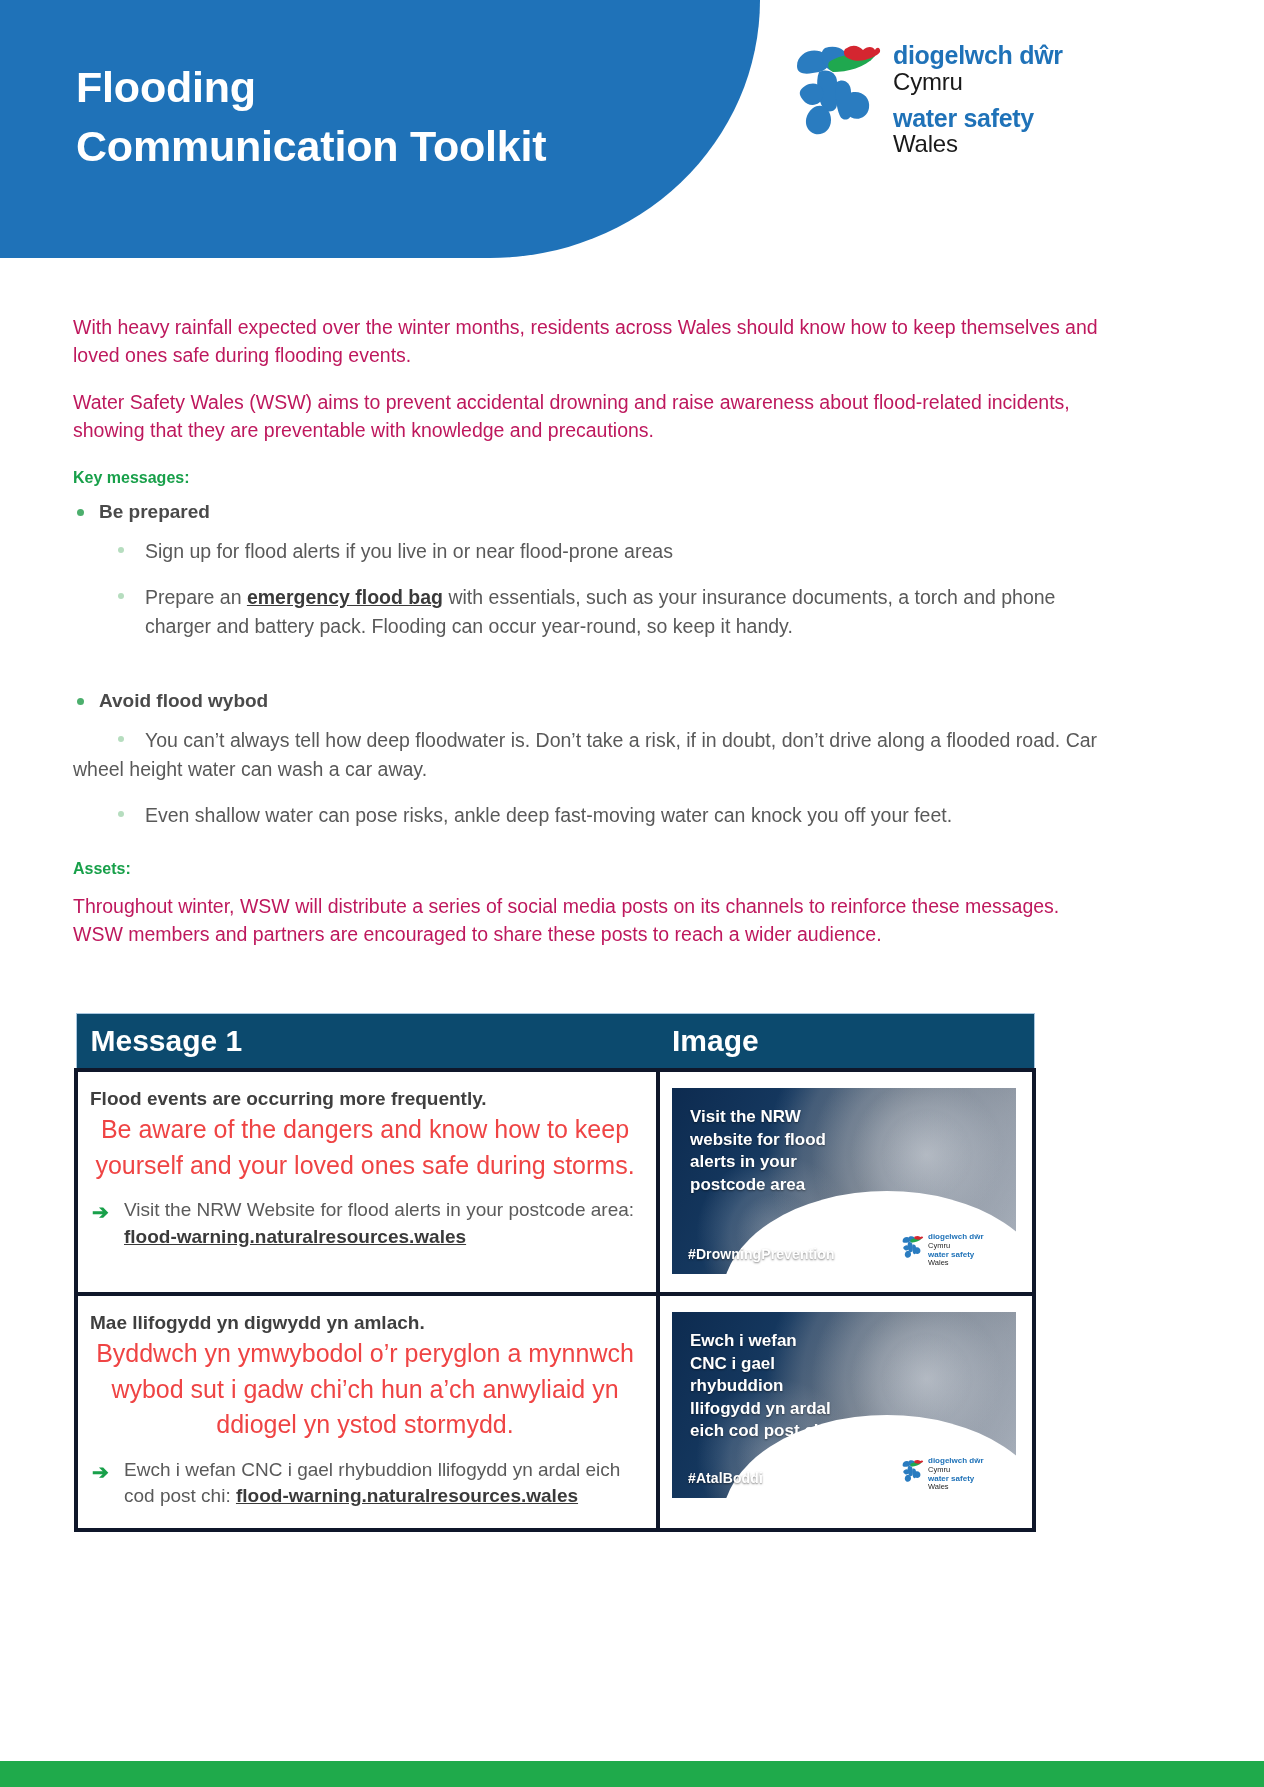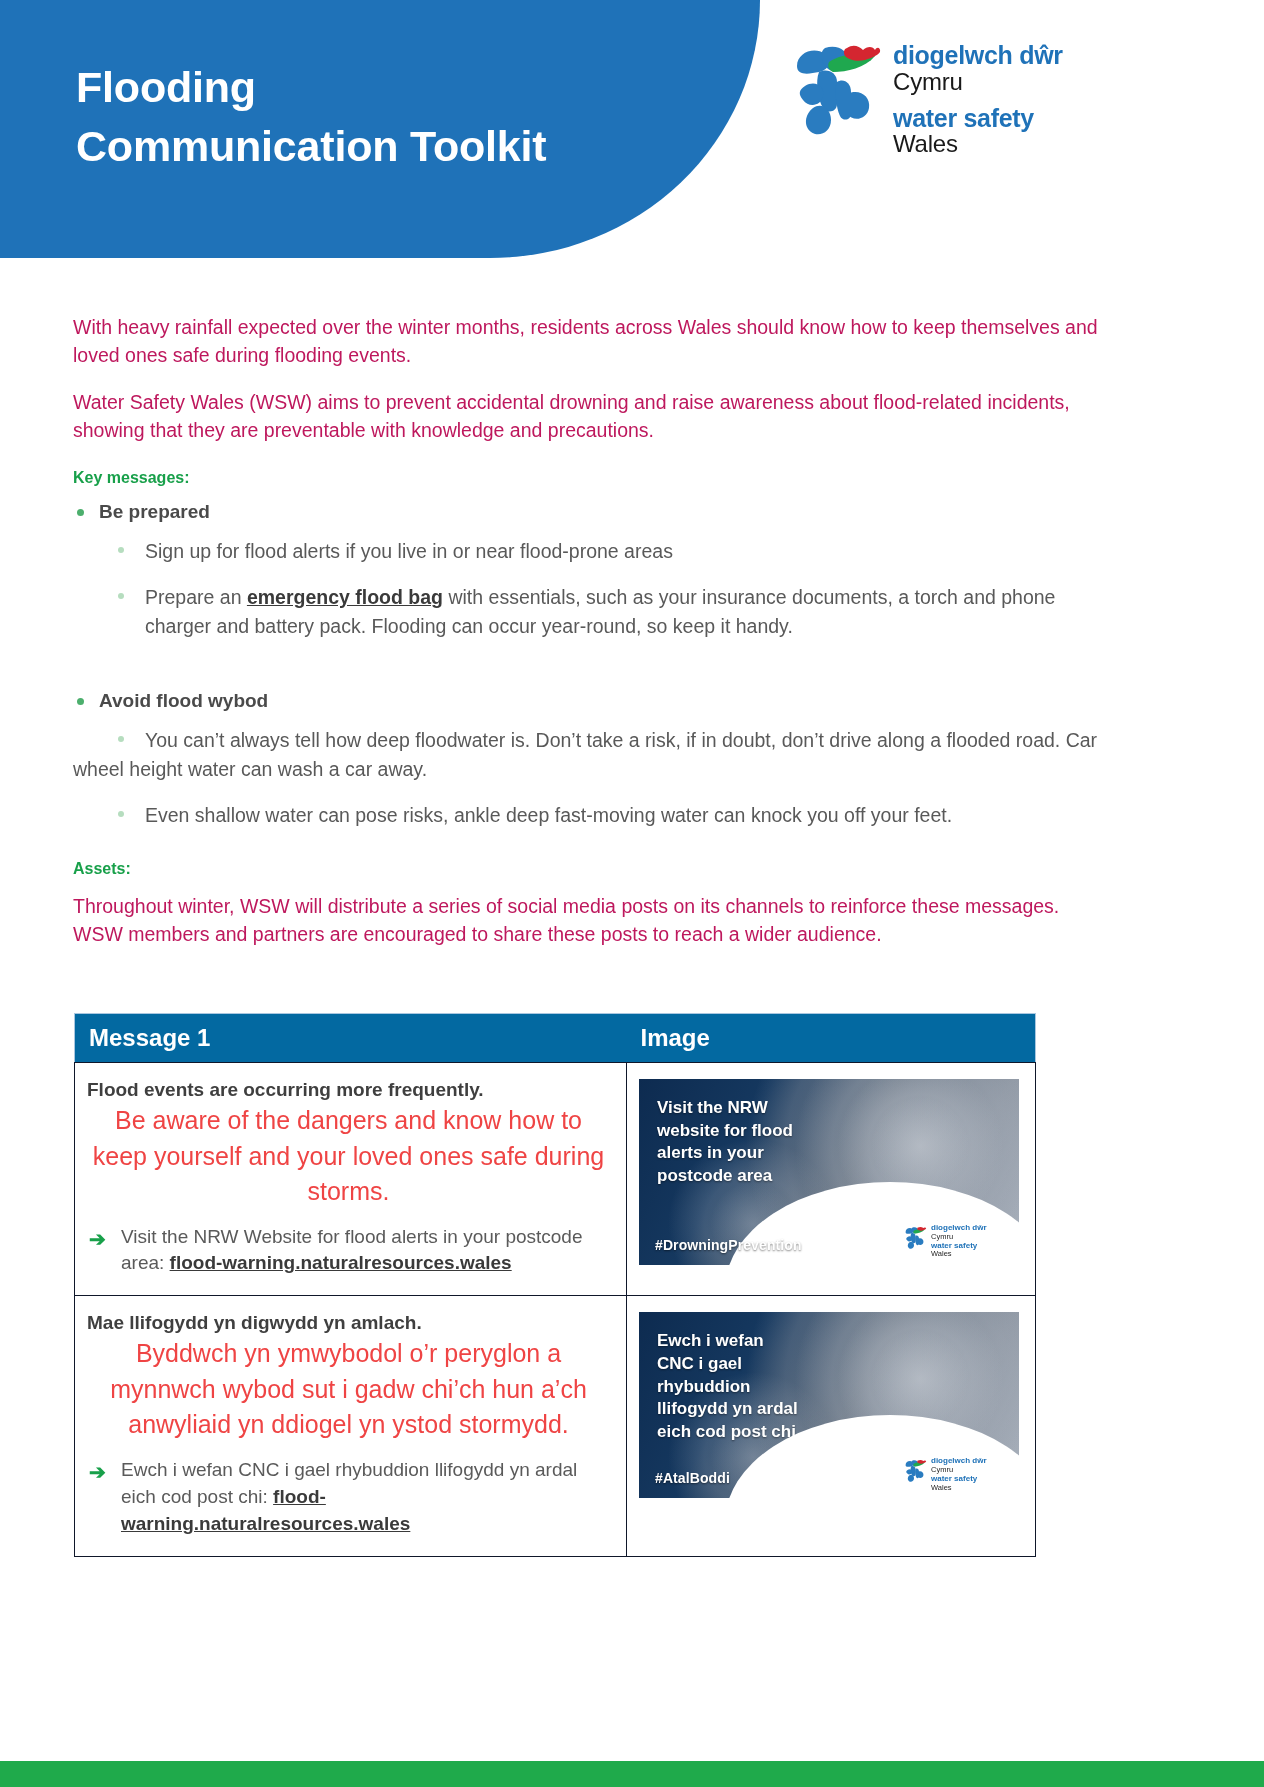--- a/index.html
+++ b/index.html
@@ -168,32 +168,32 @@
   
   .msg-table {
     position: absolute;
     left: 74px;
     top: 1013px;
     width: 962px;
     border: 1px solid #a9c7e0;
     border-collapse: collapse;
   }
   .msg-table th {
-    background: #0369a1;
+    background: #0c4a6e;
     color: #ffffff;
-    font-size: 24px;
+    font-size: 30px;
     font-weight: bold;
     text-align: left;
     padding: 10px 14px;
     border: none;
   }
   .th-msg { width: 615px; }
   .th-img { width: 347px; }
   .msg-table td {
-    border: 1px solid #0f172a;
+    border: 4px solid #0f172a;
     vertical-align: top;
     padding: 16px 16px 18px 12px;
   }
   .cell-title {
     font-size: 19px;
     font-weight: bold;
     color: #3f3f3f;
     margin-bottom: 2px;
   }
   .cell-body {
@@ -221,21 +221,21 @@
   .url {
     font-weight: bold;
     color: #3a3a3a;
     text-decoration: underline;
   }
 
   
   .img-cell { padding: 12px 14px 14px 8px; }
   .social-card {
     position: relative;
-    width: 380px;
+    width: 344px;
     height: 186px;
     overflow: hidden;
     background: #0f2d54;
     background-image:
       radial-gradient(circle at 74% 36%, rgba(200,205,212,0.55) 0%, rgba(200,205,212,0.0) 16%),
       radial-gradient(circle at 74% 36%, rgba(175,182,192,0.45) 17%, rgba(175,182,192,0.0) 27%),
       radial-gradient(circle at 74% 36%, rgba(160,168,180,0.38) 29%, rgba(160,168,180,0.0) 41%),
       radial-gradient(circle at 74% 36%, rgba(150,158,172,0.30) 44%, rgba(150,158,172,0.0) 57%),
       radial-gradient(circle at 30% 78%, rgba(190,196,206,0.32) 0%, rgba(190,196,206,0.0) 14%),
       radial-gradient(circle at 30% 78%, rgba(170,178,190,0.26) 16%, rgba(170,178,190,0.0) 28%),

